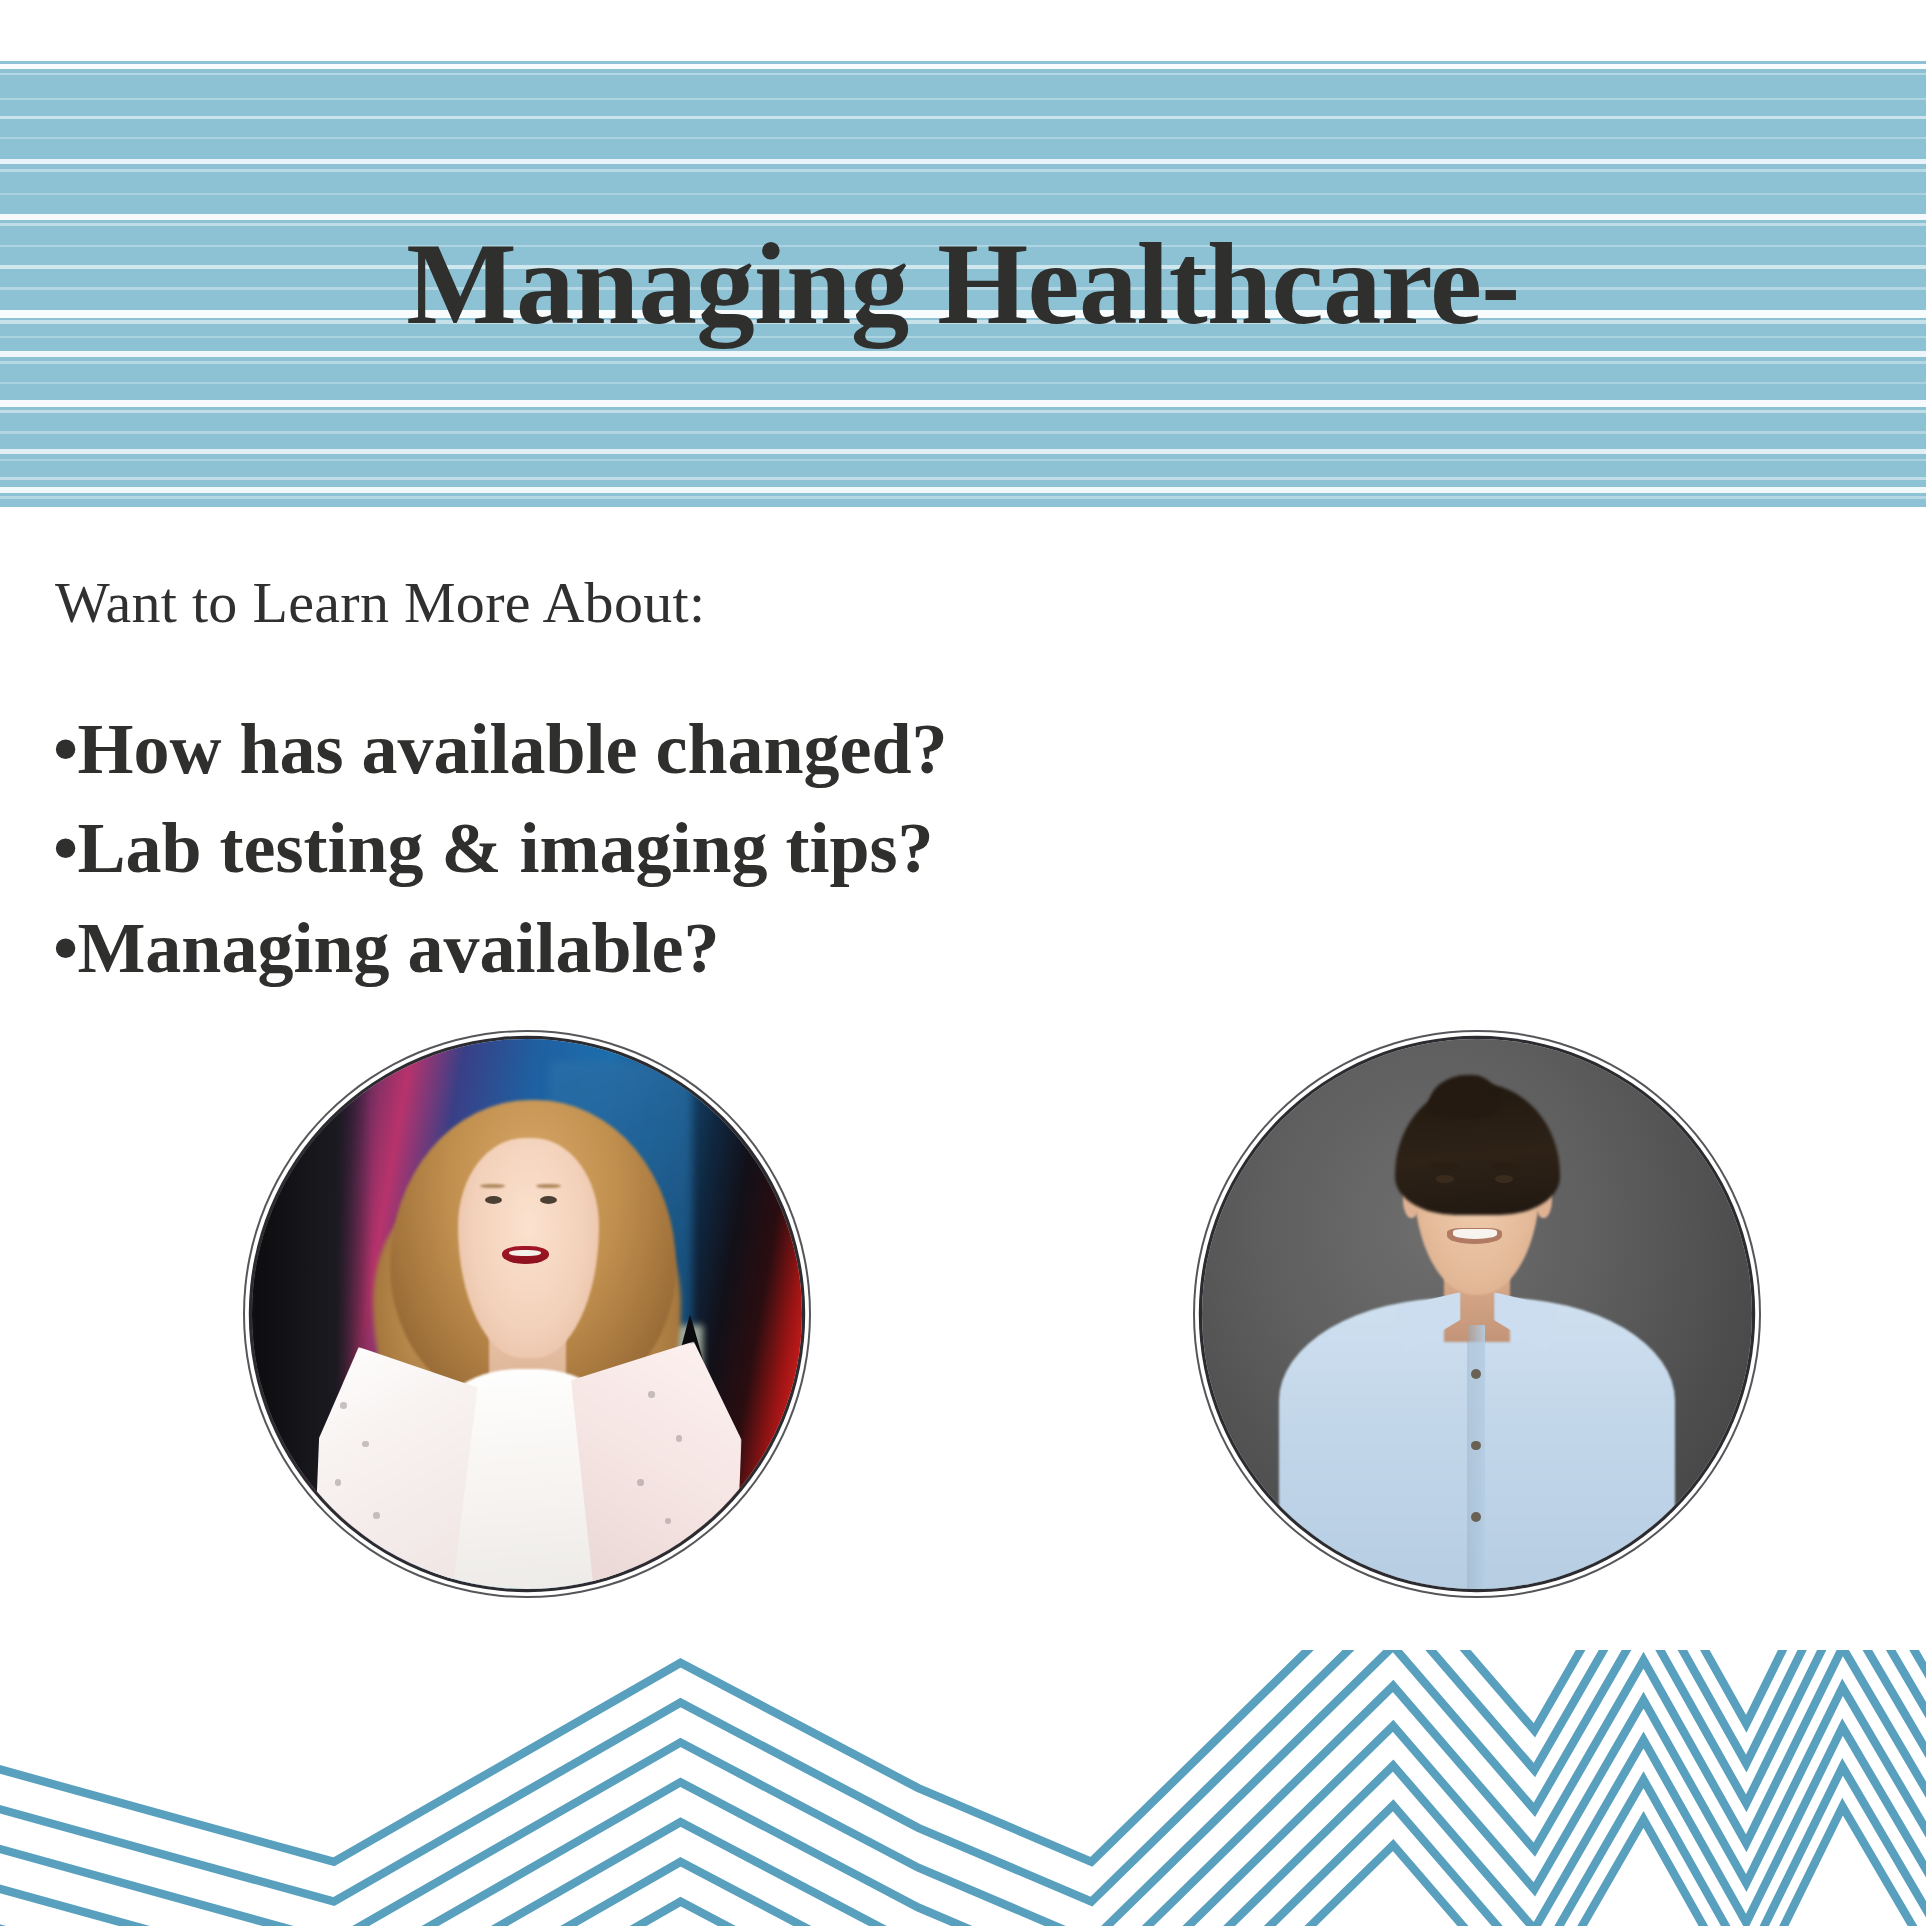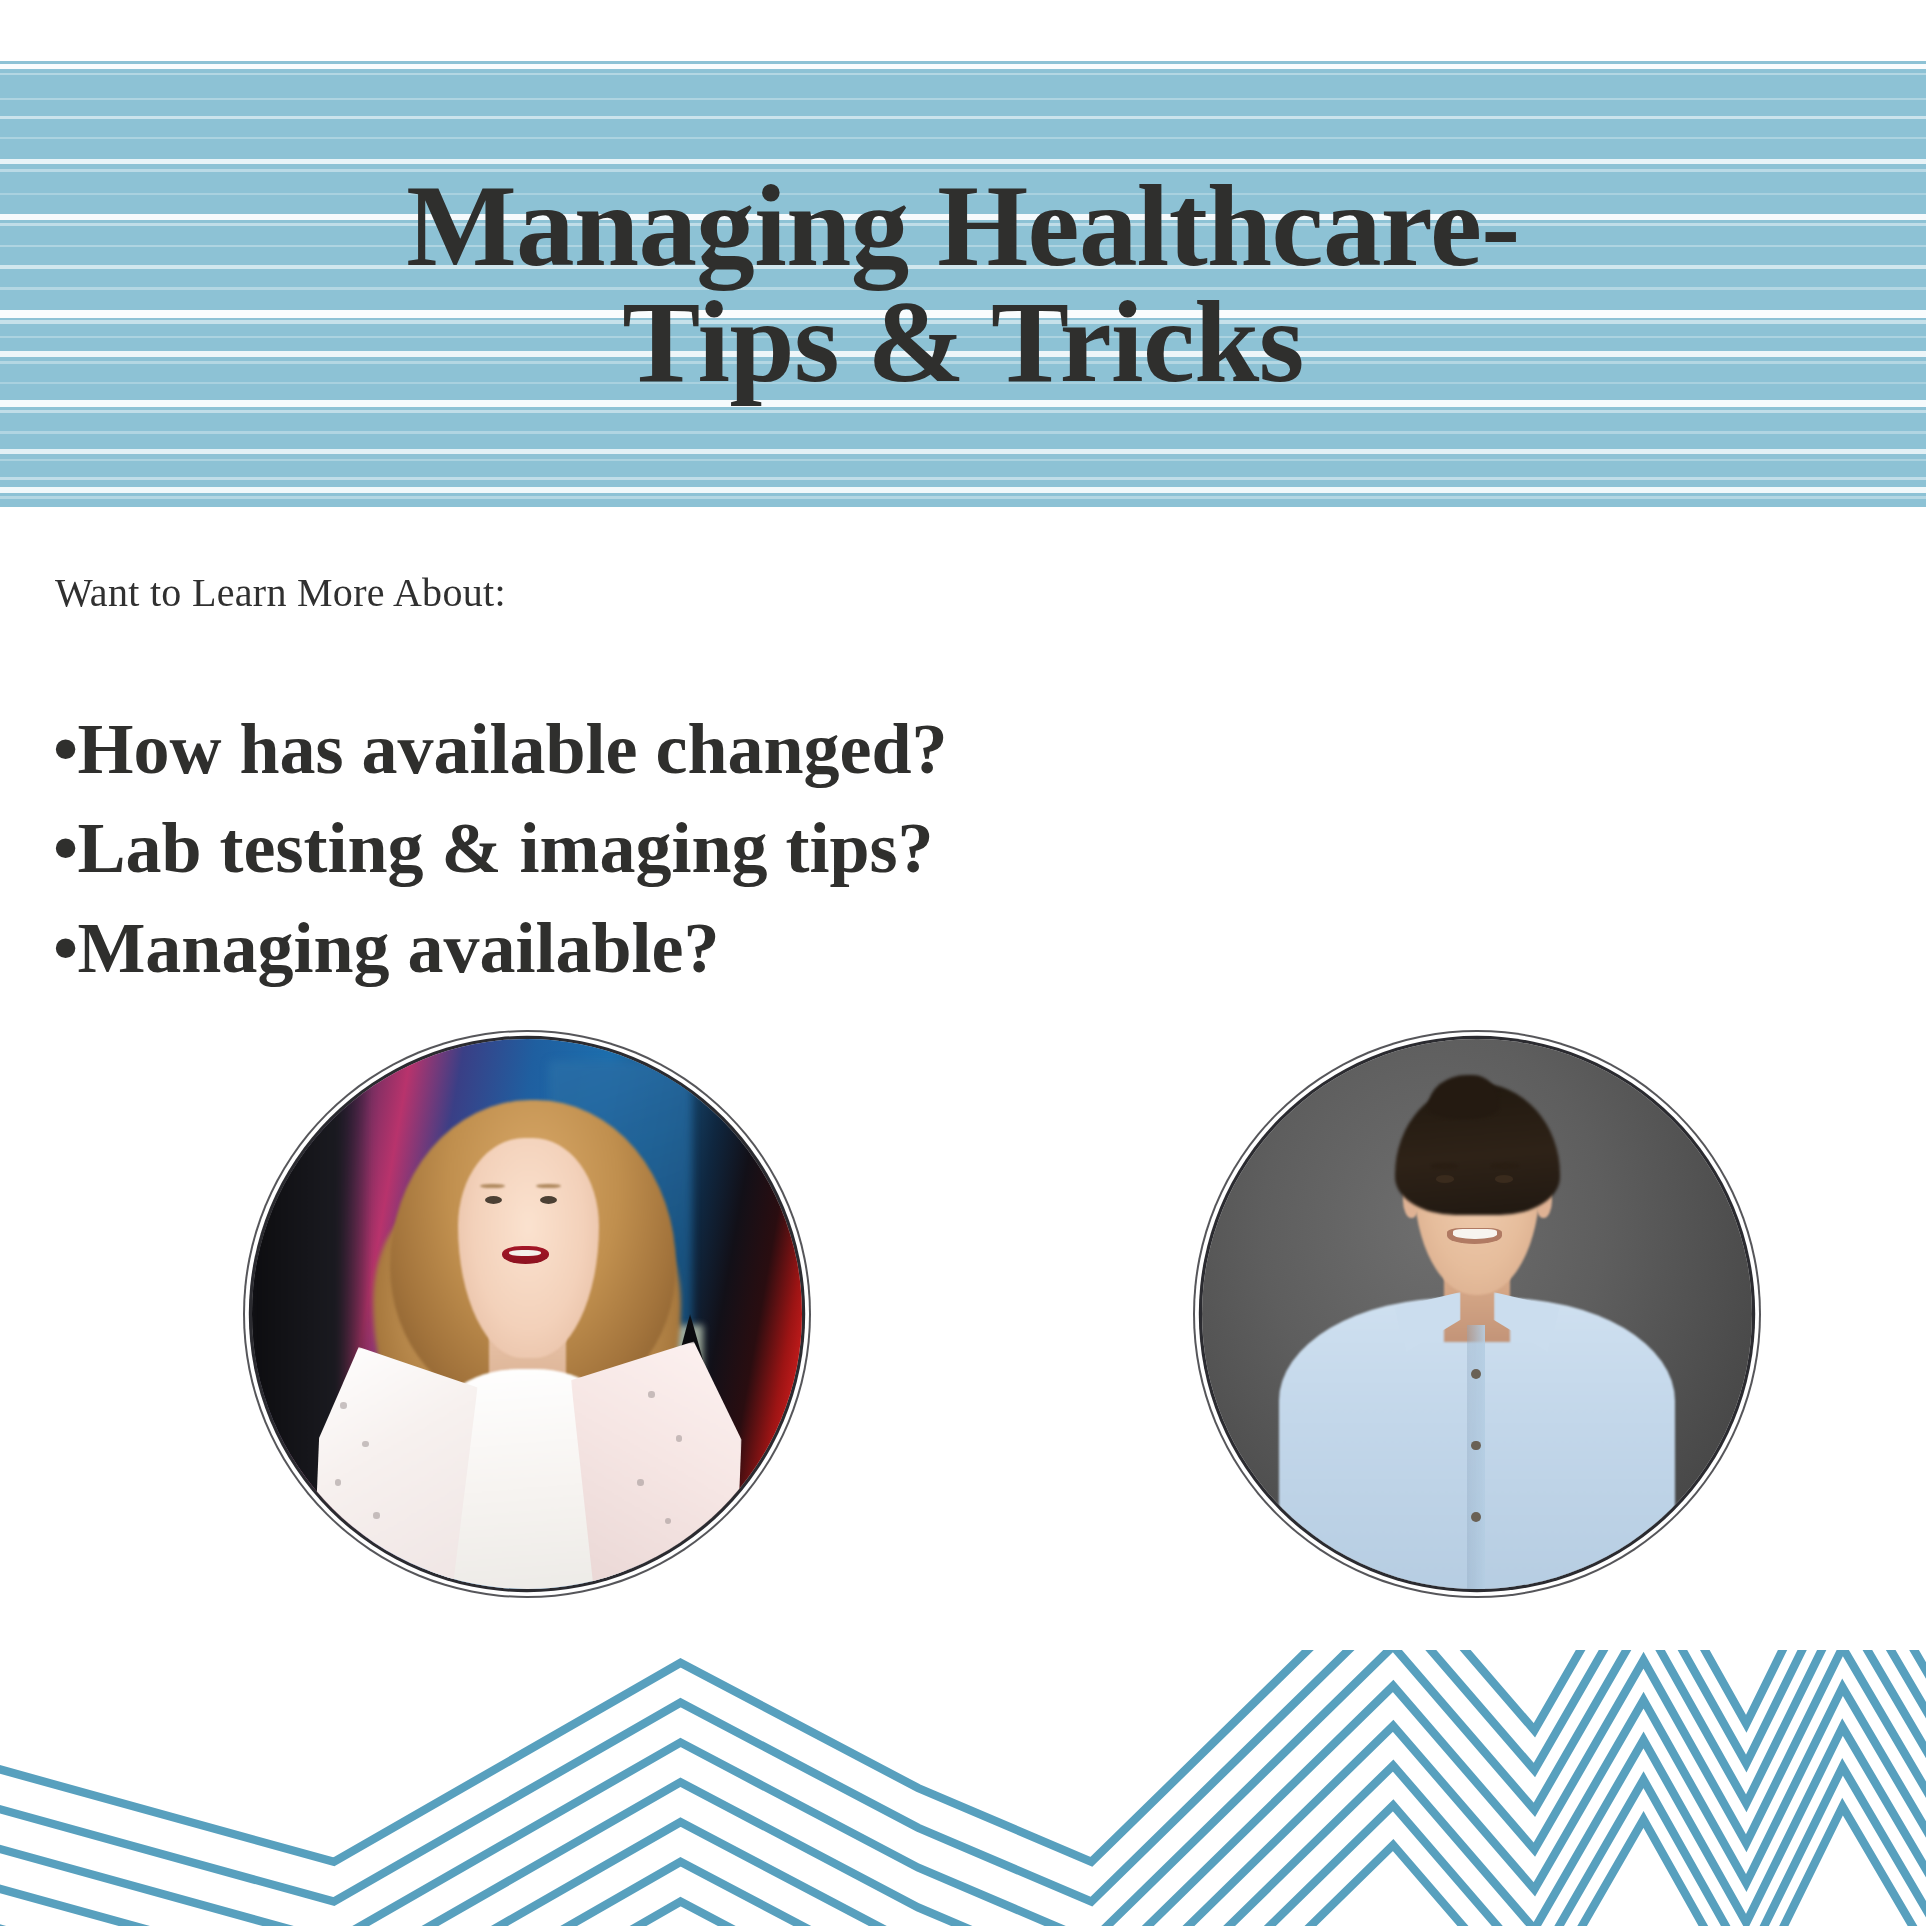--- a/index.html
+++ b/index.html
@@ -52,21 +52,21 @@
   }
 
   
   #content{
     position:absolute;
     left:0; top:514px; width:1926px;
   }
   #lead-in{
     position:absolute;
     left:55px; top:55px;
-    font-size:40px;
+    font-size:58px;
     font-weight:400;
     color:#303030;
     letter-spacing:0.3px;
     white-space:nowrap;
   }
   #bullet-list{
     position:absolute;
     left:53px; top:186px;
     list-style:none;
     margin:0; padding:0;
@@ -380,21 +380,20 @@
       <div class="stripe" style="top: 370px; height: 2.6px; opacity: 0.32;"></div>
       <div class="stripe" style="top: 388px; height: 5.1px; opacity: 0.75;"></div>
       <div class="stripe" style="top: 398px; height: 1.9px; opacity: 0.28;"></div>
       <div class="stripe" style="top: 416px; height: 3.2px; opacity: 0.45;"></div>
       <div class="stripe" style="top: 426px; height: 6.4px; opacity: 0.88;"></div>
       <div class="stripe" style="top: 435px; height: 2.6px; opacity: 0.34;"></div>
     </div>
 
   <div id="header-title">
     <div class="title-line">Managing Healthcare-</div>
-    <div class="title-line">Tips &amp; Tricks</div>
   </div>
 
 </div>
 
 <div id="content">
 
   <div id="lead-in">Want to Learn More About:</div>
 
   <ul id="bullet-list">
     <li class="bullet-item">

